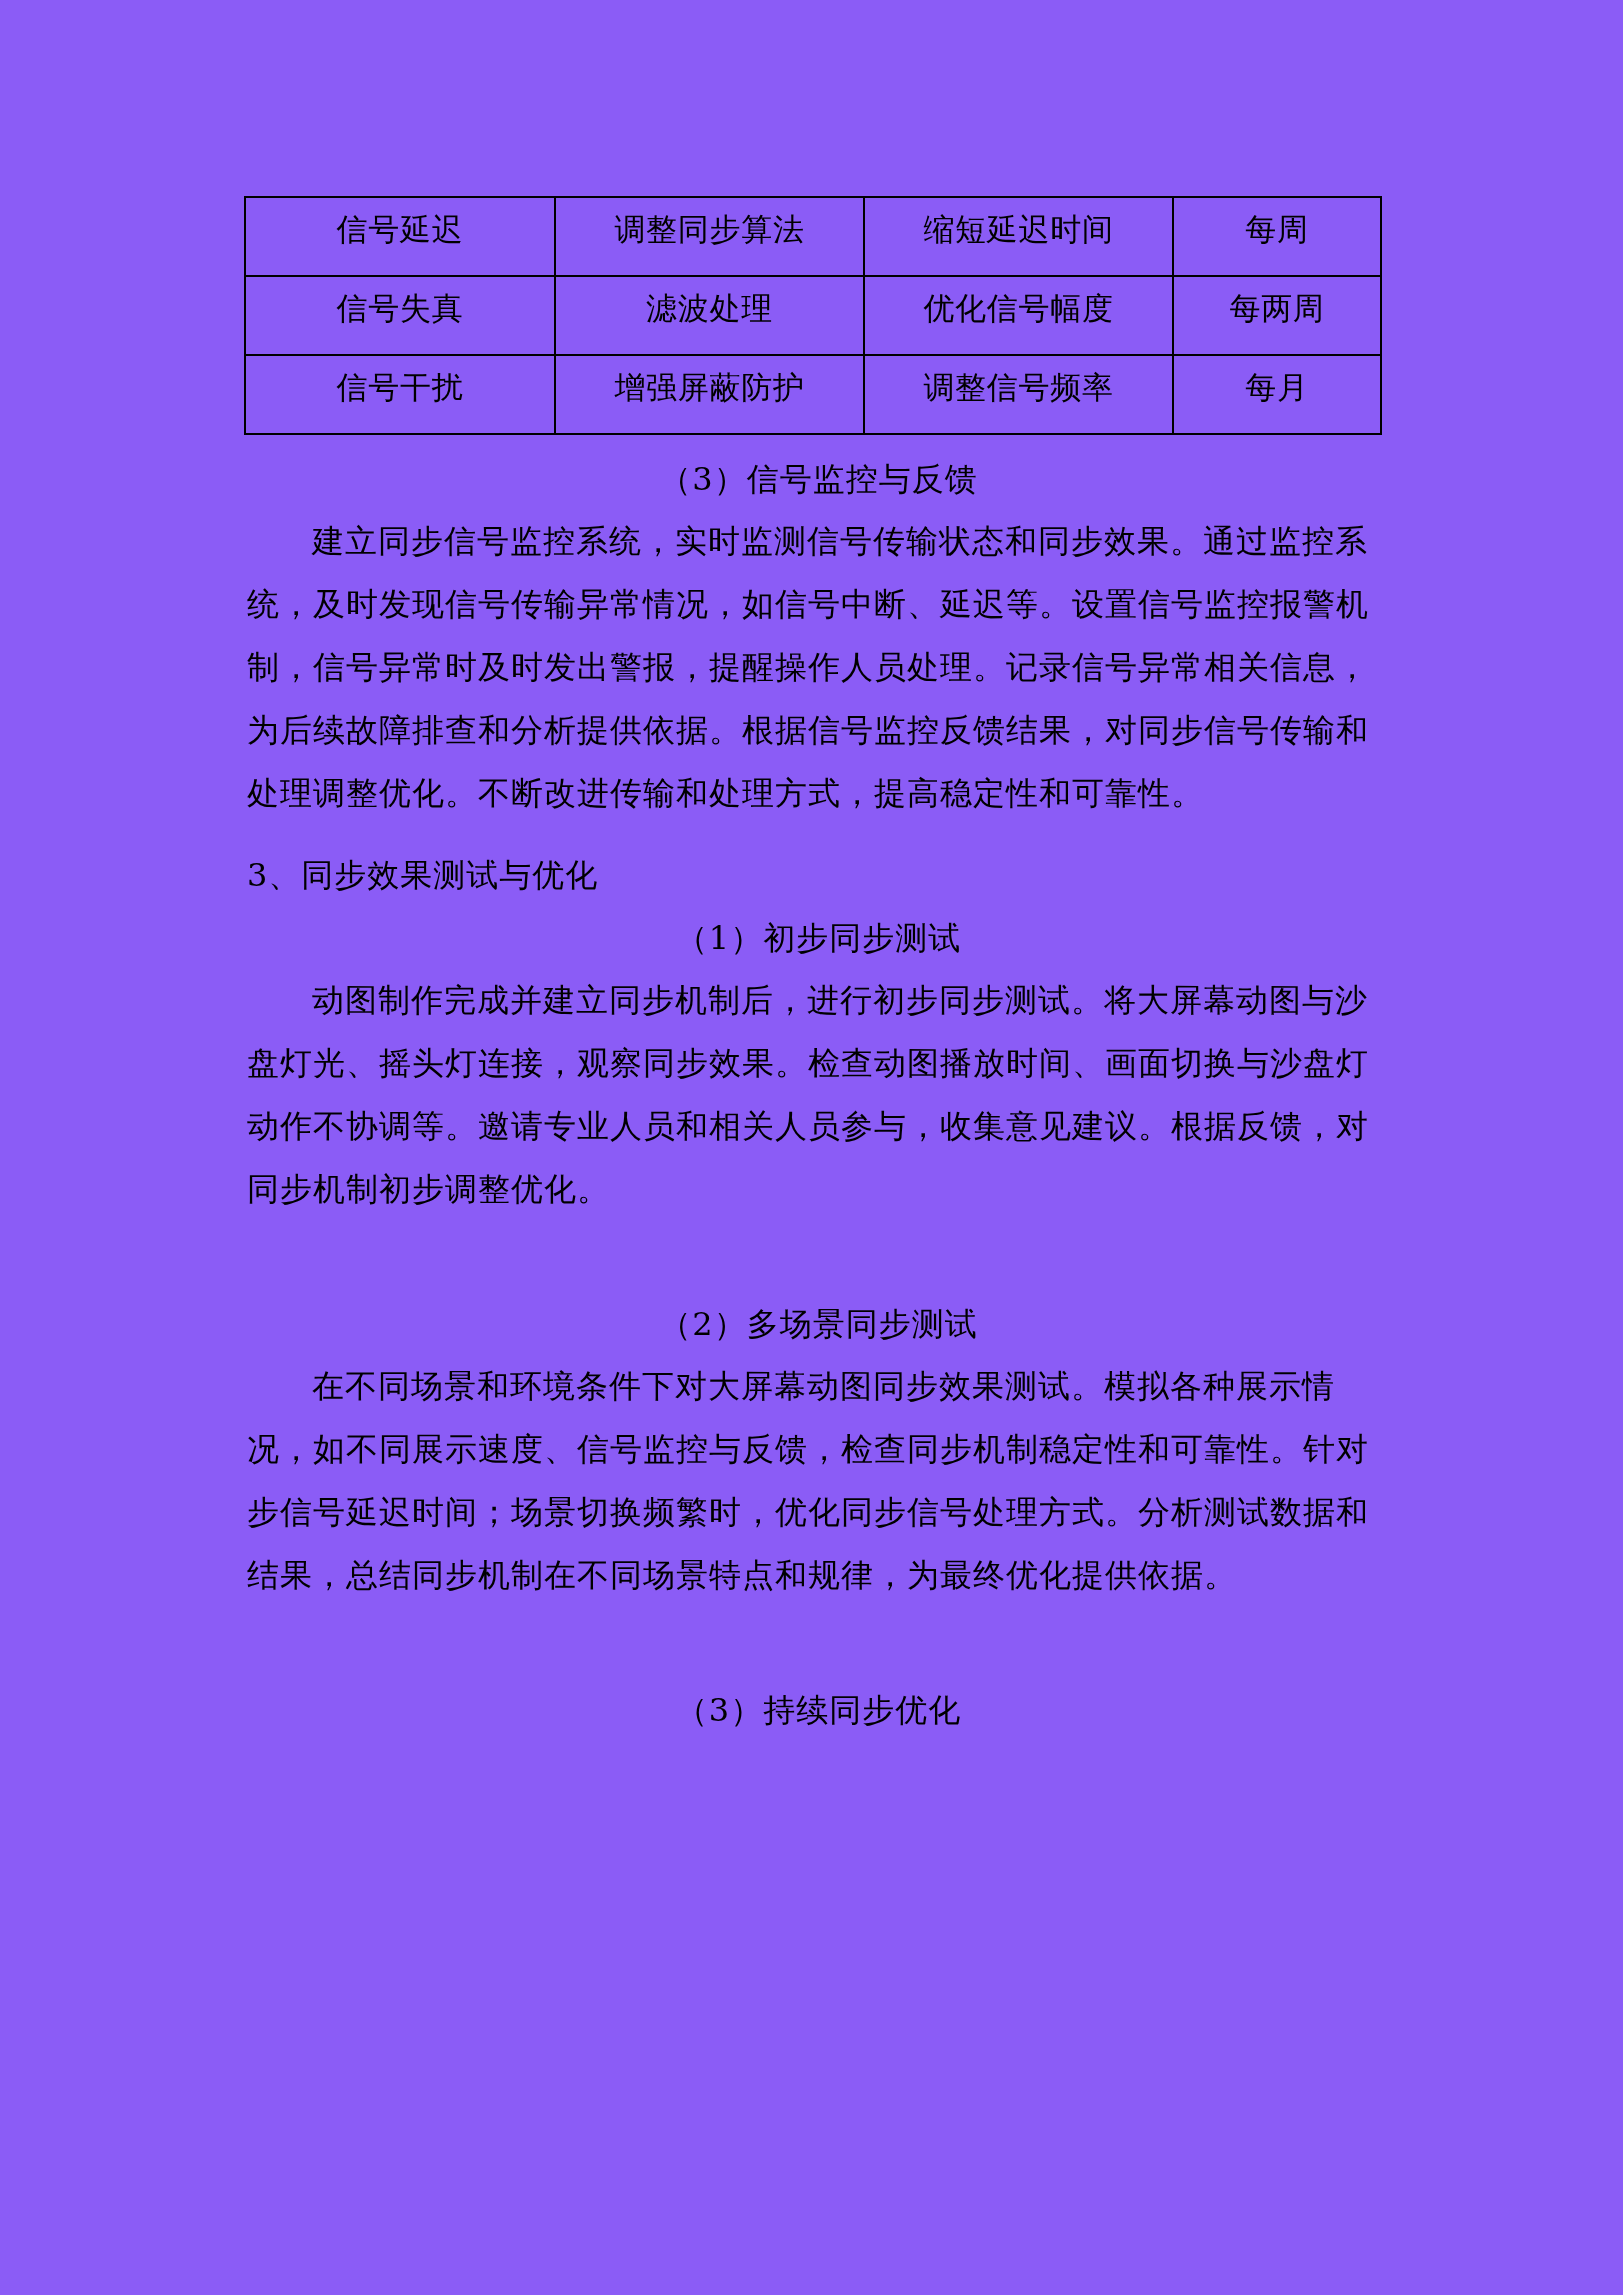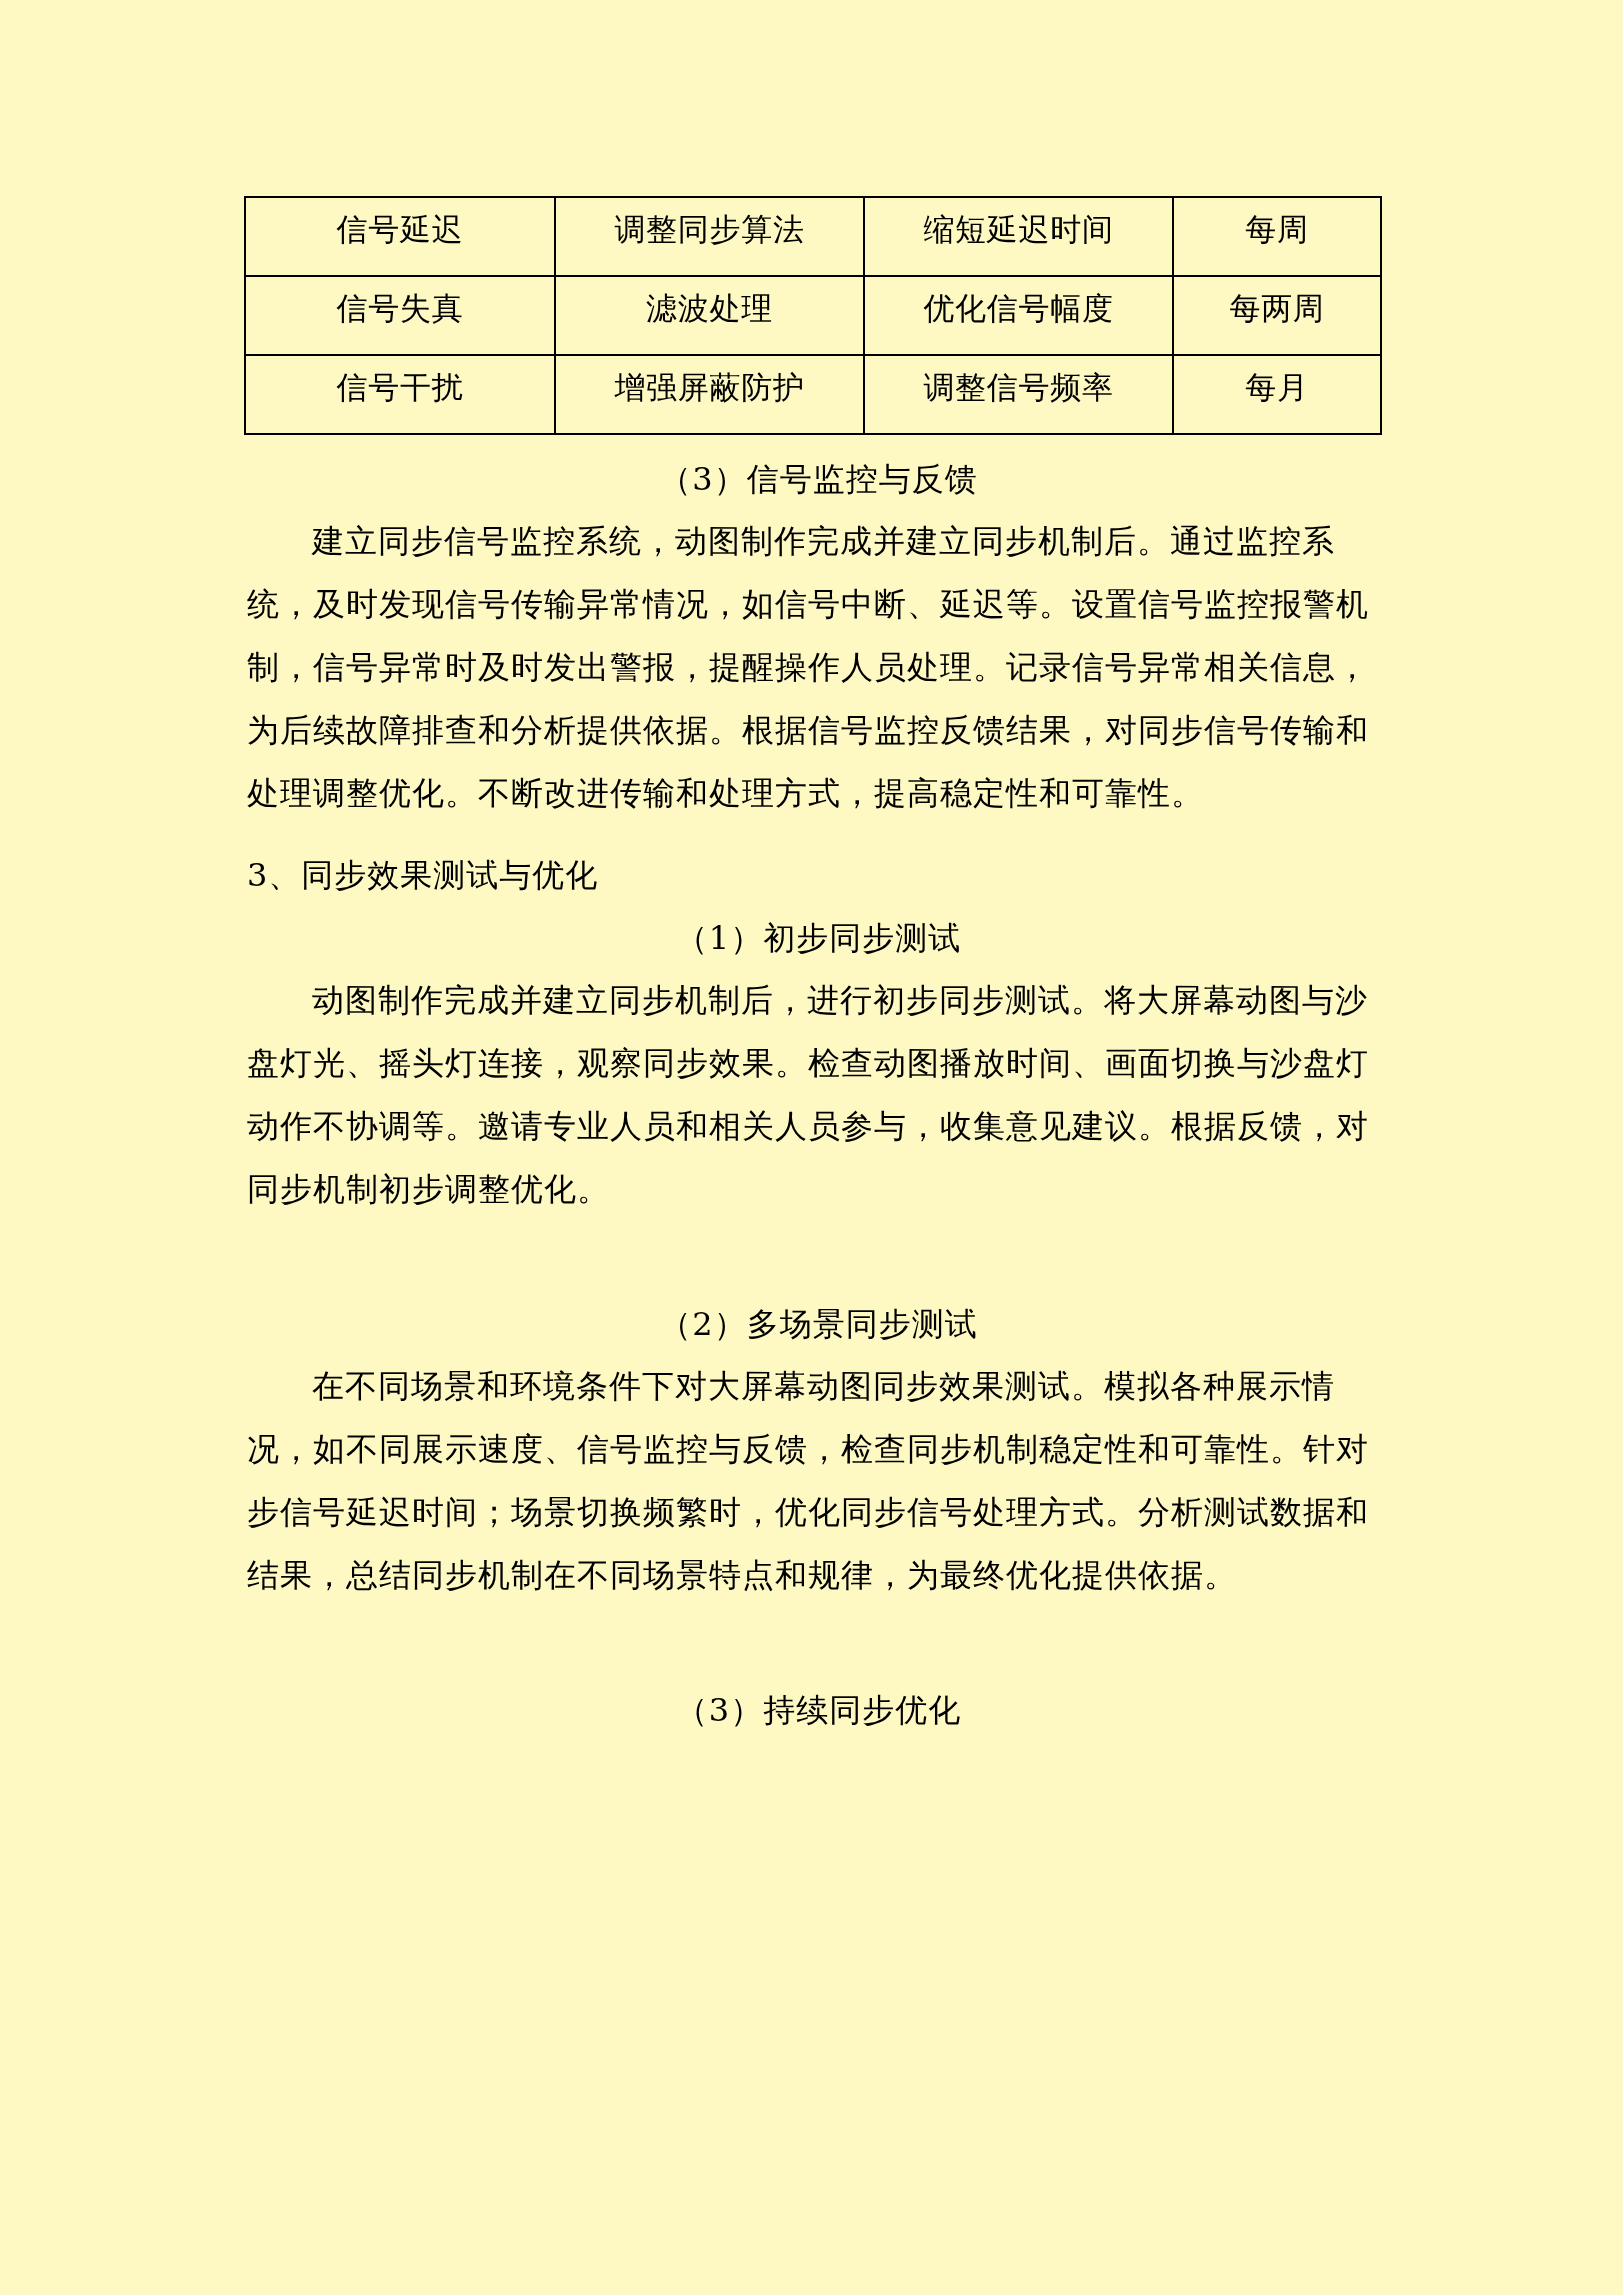--- a/index.html
+++ b/index.html
@@ -13,21 +13,21 @@
     position: relative;
     overflow: hidden;
     font-family: "DejaVu Serif", "Liberation Serif", serif;
     color: #000000;
   }
   .page {
     position: absolute;
     left: 0; top: 0;
     width: 1623px;
     height: 2295px;
-    background: #fef9c3;
+    background: #8b5cf6;
   }
   
   .sig-table {
     position: absolute;
     left: 244px;
     top: 196px;
     width: 1135px;
     border-collapse: collapse;
     table-layout: fixed;
   }
@@ -119,21 +119,21 @@
             <span>每月</span>
           </td>
       </tr>
     </tbody>
   </table>
 
   <div class="block heading-sub" style="top:448px;">
     <span class="line">（3）信号监控与反馈</span>
   </div>
   <div class="block" style="top:510px;">
-    <span class="line indent">建立同步信号监控系统，动图制作完成并建立同步机制后。通过监控系</span>
+    <span class="line indent">建立同步信号监控系统，实时监测信号传输状态和同步效果。通过监控系</span>
     <span class="line">统，及时发现信号传输异常情况，如信号中断、延迟等。设置信号监控报警机</span>
     <span class="line">制，信号异常时及时发出警报，提醒操作人员处理。记录信号异常相关信息，</span>
     <span class="line">为后续故障排查和分析提供依据。根据信号监控反馈结果，对同步信号传输和</span>
     <span class="line">处理调整优化。不断改进传输和处理方式，提高稳定性和可靠性。</span>
   </div>
 
   <div class="block" style="top:844px;">
     <span class="line">3、同步效果测试与优化</span>
   </div>
 

